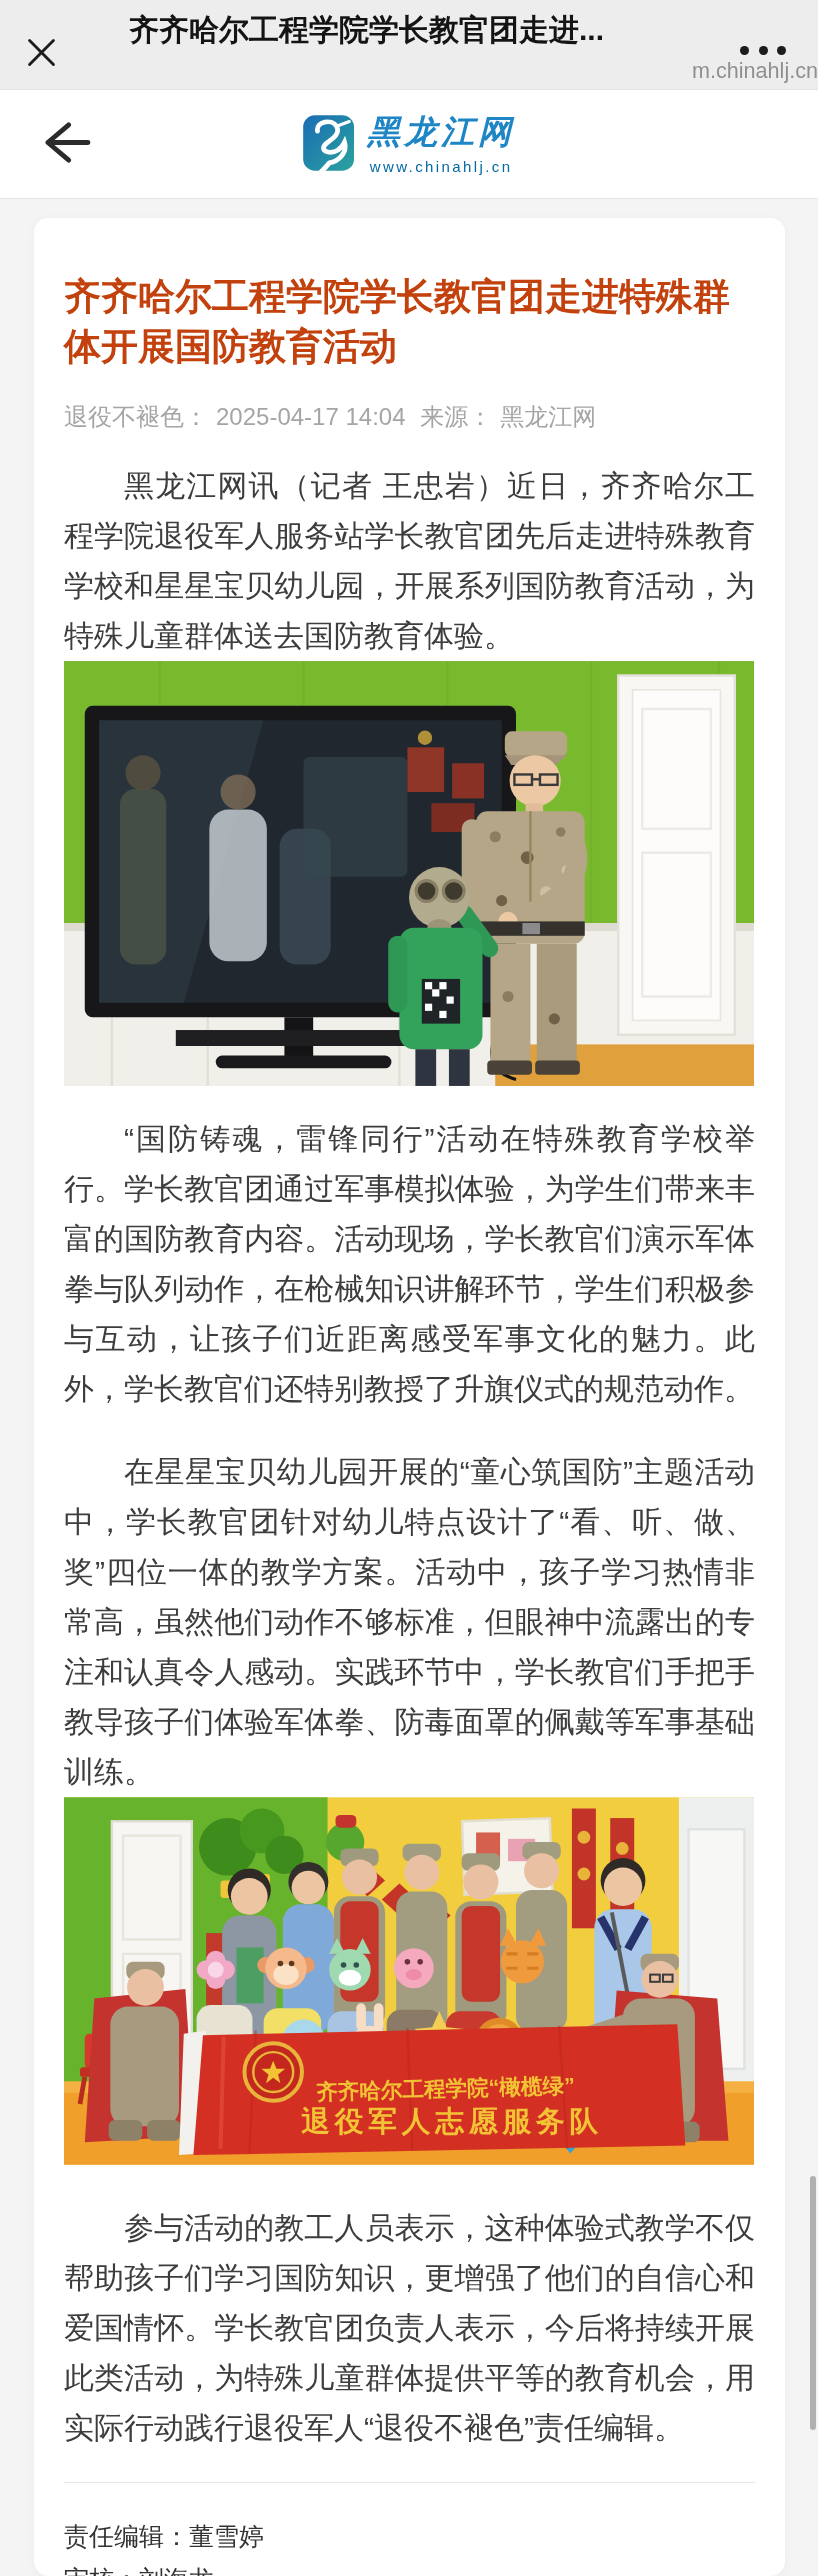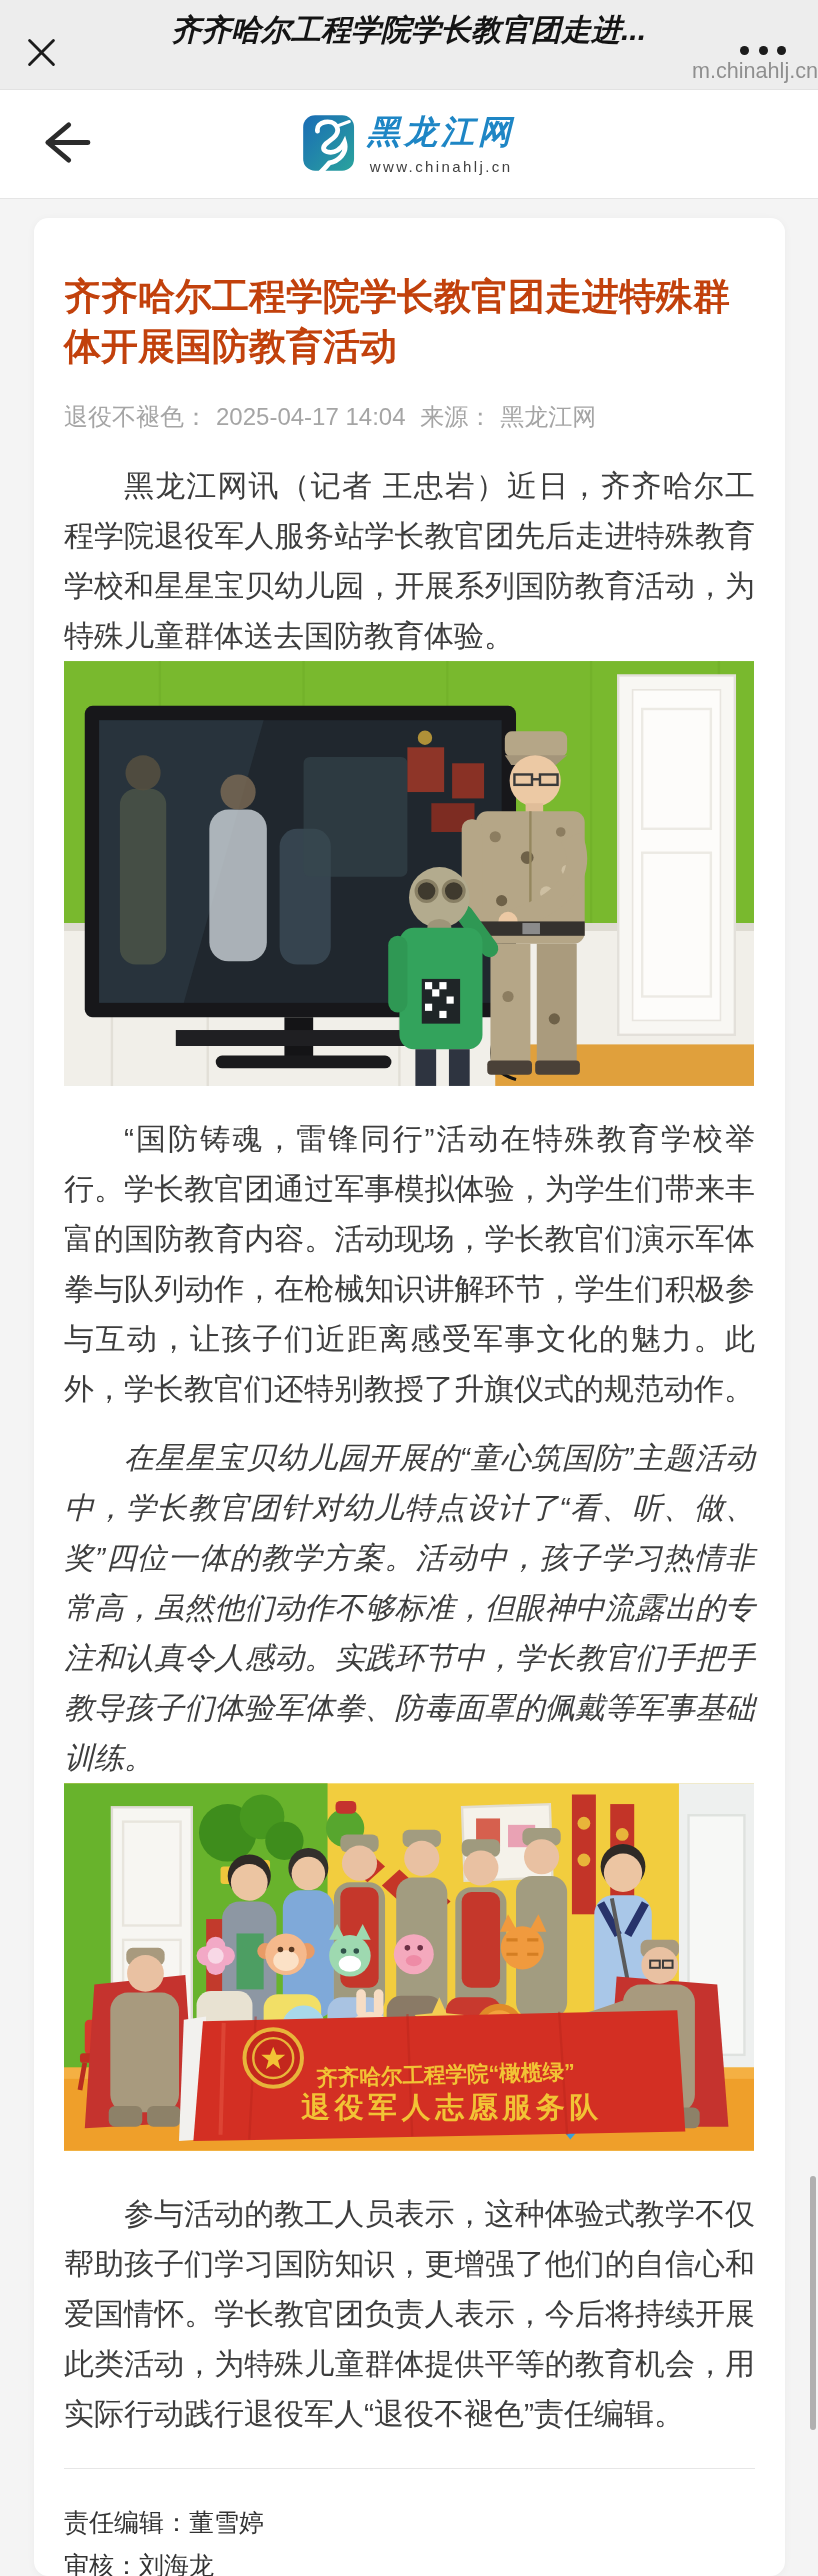--- a/index.html
+++ b/index.html
@@ -4,43 +4,43 @@
 <style>
   html,body{margin:0;padding:0;}
   body{
     width:818px;height:2576px;position:relative;overflow:hidden;
     background:#f4f4f4;
     font-family:"Liberation Sans","DejaVu Sans",sans-serif;
   }
   
   .topbar{position:absolute;top:0;left:0;width:818px;height:89px;background:#ededed;border-bottom:0.8px solid #e2e2e2;z-index:5;}
   .close-btn{position:absolute;left:24px;top:35px;width:35px;height:35px;cursor:pointer;}
-  .tb-title{position:absolute;top:10.4px;left:129px;width:559px;text-align:center;font-size:30px;font-weight:700;color:#141414;white-space:nowrap;overflow:hidden;font-style:italic;}
+  .tb-title{position:absolute;top:10.4px;left:129px;width:559px;text-align:left;font-size:30px;font-weight:700;color:#141414;white-space:nowrap;overflow:hidden;}
   .tb-url{position:absolute;top:58px;left:0;width:100%;text-align:right;font-size:21.6px;color:#8f8f8f;}
   .dots{position:absolute;right:32px;top:46px;display:flex;gap:9.6px;cursor:pointer;}
   .dots i{width:8.8px;height:8.8px;border-radius:50%;background:#1c1c1c;display:block;}
   
   .site-header{position:absolute;top:89px;left:0;width:818px;height:109px;background:#ffffff;border-bottom:0.8px solid #e5e5e5;z-index:4;}
   .back-btn{position:absolute;left:35px;top:27px;width:61px;height:53px;cursor:pointer;}
   .logo{position:absolute;left:50%;transform:translateX(-50%);top:21px;display:flex;align-items:center;cursor:pointer;}
   .logo-mark{width:53px;height:62px;}
   .logo-txt{margin-left:11.2px;display:flex;flex-direction:column;align-items:center;}
   .logo-name{font-size:33px;font-weight:700;color:#1e86c5;letter-spacing:4px;font-style:italic;}
-  .logo-site{margin-top:3.2px;font-size:15px;color:#404040;letter-spacing:2.4px;}
+  .logo-site{margin-top:3.2px;font-size:15px;color:#0369a1;letter-spacing:2.4px;}
   
   .card{position:absolute;left:34px;top:218px;width:751px;height:2358px;background:#ffffff;
         border-radius:14.4px;box-sizing:border-box;padding:54px 30px 0;
         box-shadow:0 1.6px 8px rgba(0,0,0,0.04);}
   .article-title{margin:0;font-size:37px;line-height:50px;font-weight:700;color:#c2410c;}
   .article-meta{margin-top:29px;font-size:24px;color:#a5a5a5;}
   .article-meta span{margin-right:8px;}
   .para{margin:0;font-size:30px;line-height:50px;color:#3d3d3d;text-indent:2em;text-align:justify;}
   .p1{margin-top:28px;}
   .p2{margin-top:28px;}
-  .p3{margin-top:19px;font-style:italic;}
+  .p3{margin-top:33px;}
   .p4{margin-top:38px;}
   figure.photo{margin:0;width:690px;overflow:hidden;}
   .fig1{margin-top:14.4px;height:425px;}
   .fig2{margin-top:8px;height:368px;}
   figure.photo svg{display:block;}
   .divider{margin-top:29px;height:0.8px;background:#e6e6e6;width:100%;}
   .foot{margin-top:32px;font-size:25px;line-height:43px;color:#333333;}
   
   .scrollbar{position:absolute;right:1.6px;top:2176px;width:6.4px;height:254px;background:#b0b0b0;border-radius:3.2px;z-index:9;cursor:pointer;}
 </style>

